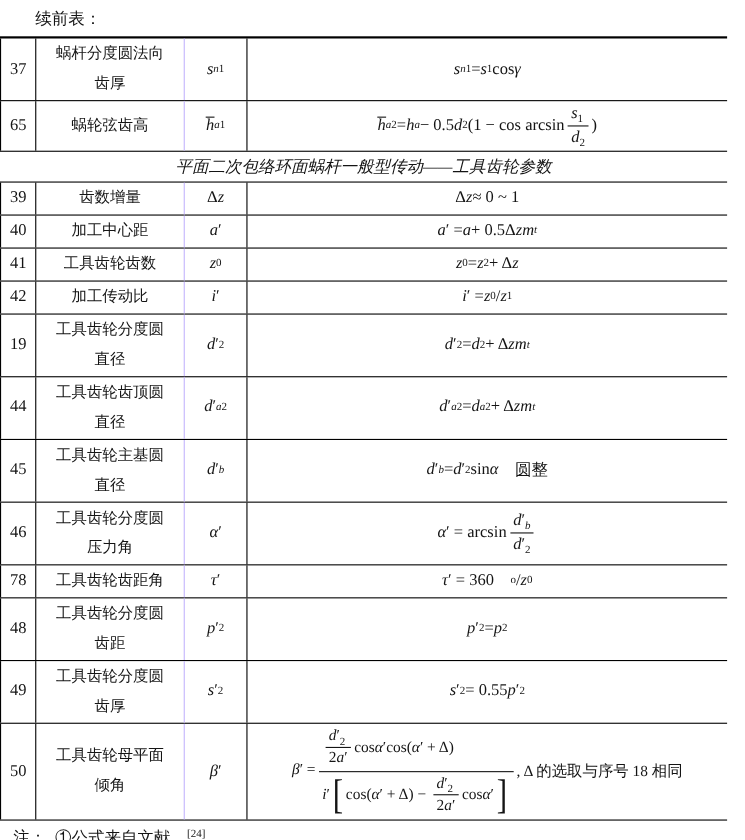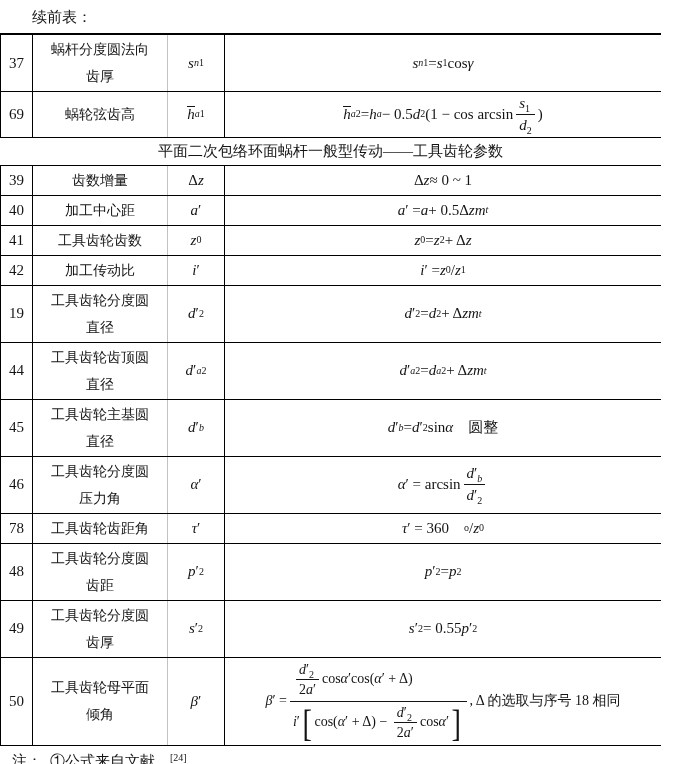--- a/index.html
+++ b/index.html
@@ -24,21 +24,21 @@
   }
   .c1 { border-left: 1px solid #000; border-right: 1px solid #000; font-size: 15px; }
   .c2 { border-right: 1px solid #c4b5fd; font-size: 14px; line-height: 27px; }
   .c3 { border-right: 1px solid #000; font-size: 15px; }
   .c4 { font-size: 15px; }
   .grp:last-of-type .trow:last-child .c4 { font-size: 14px; }
 
   .sec-row {
     display: flex; align-items: center; justify-content: center;
     min-height: 28px; border-bottom: 1px solid #000;
-    font-size: 15px; text-align: center; padding: 4px 0;
+    font-size: 15px; text-align: center; padding: 4px 0; font-style: italic;
   }
 
   .note {
     width: 671px; margin-left: 4px;
     padding: 6px 0 7px 8px;
     border-bottom: 2px solid #000;
     font-size: 15px;
   }
   .note .np { margin-right: 8px; }
 
@@ -65,21 +65,21 @@
         <div class="cell c1">37</div>
         <div class="cell c2">蜗杆分度圆法向<br>齿厚</div>
         <div class="cell c3">
           <i>s</i>
           <sub><i>n</i>1</sub>
         </div>
         <div class="cell c4"><i>s</i><sub><i>n</i>1</sub> = <i>s</i><sub>1</sub> cos<i>γ</i></div>
       </div>
 
       <div class="trow">
-        <div class="cell c1">69</div>
+        <div class="cell c1">65</div>
         <div class="cell c2">蜗轮弦齿高</div>
         <div class="cell c3">
           <span class="ov"><i>h</i></span>
           <sub><i>a</i>1</sub>
         </div>
         <div class="cell c4"><span class="ov"><i>h</i></span><sub><i>a</i>2</sub> = <i>h</i><sub><i>a</i></sub> − 0.5<i>d</i><sub>2</sub>(1 − cos arcsin<span class="fr">
             <span class="nu"><i>s</i><sub>1</sub></span>
             <span class="de"><i>d</i><sub>2</sub></span>
           </span>)</div>
       </div>

